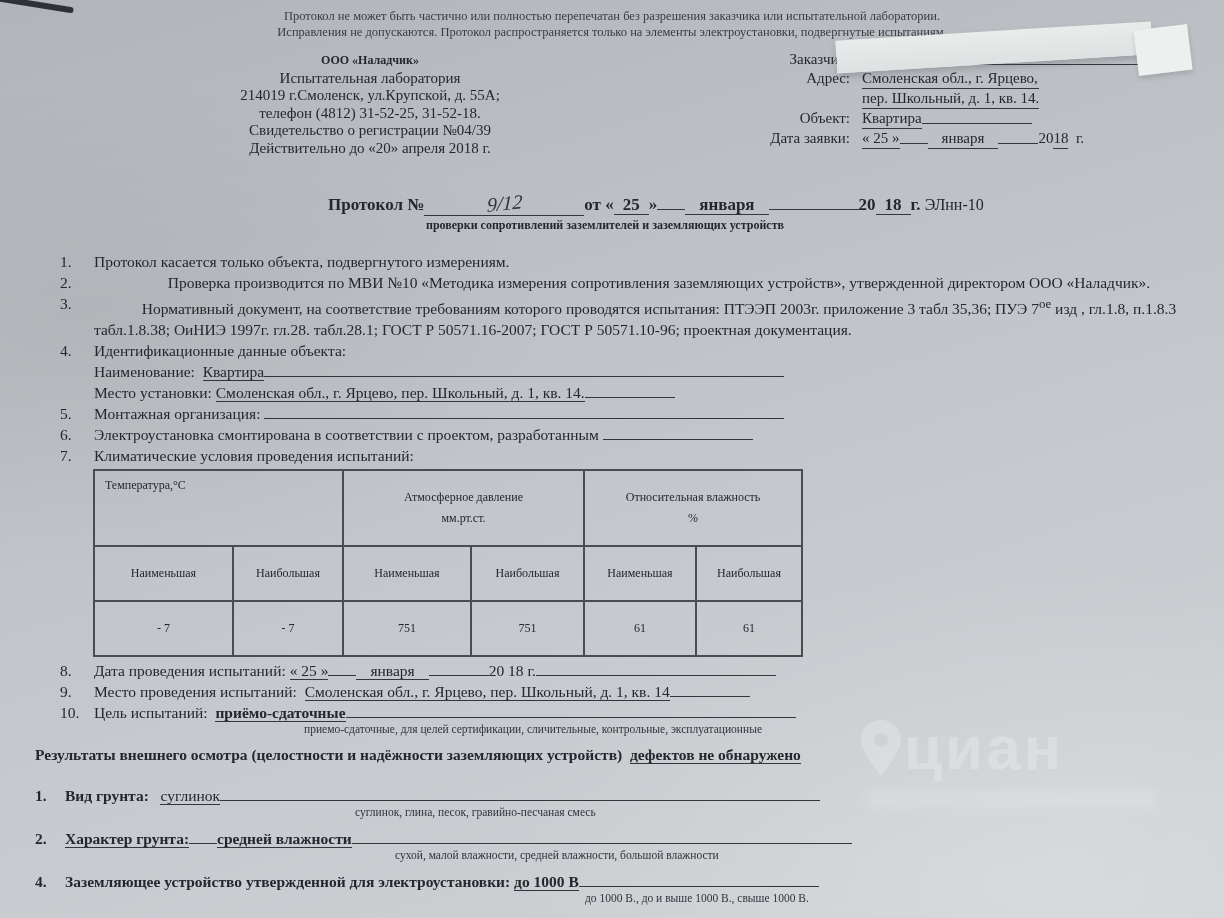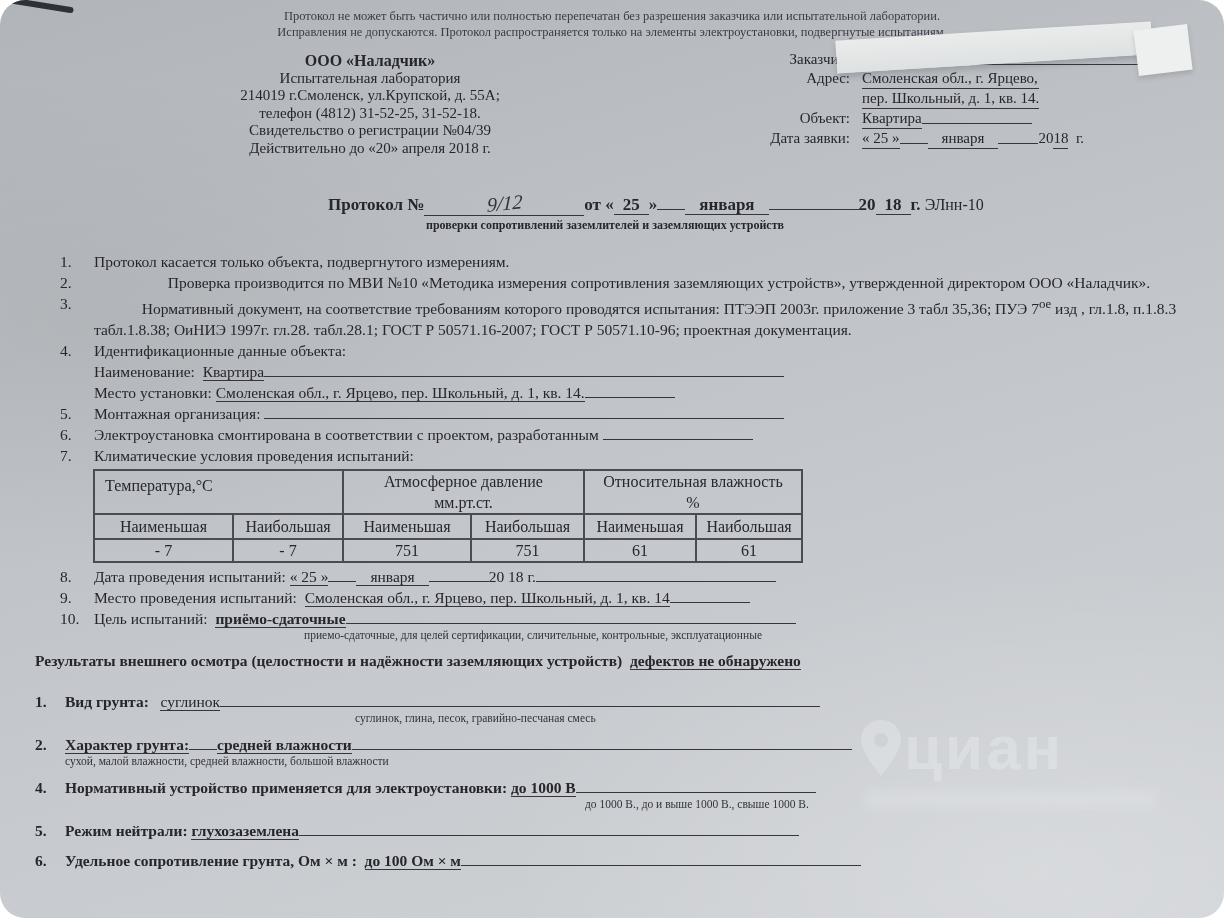--- a/index.html
+++ b/index.html
@@ -4,31 +4,30 @@
 <style>
   * { margin:0; padding:0; box-sizing:border-box; }
   html,body { width:1224px; height:918px; }
   .page {
     position:relative; width:1224px; height:918px; overflow:hidden;
     font-family:"Liberation Serif", serif; color:#26262c;
     background:
       radial-gradient(ellipse 900px 520px at 85% 95%, rgba(255,255,255,0.20), transparent 60%),
       radial-gradient(ellipse 700px 380px at 8% 35%, rgba(0,0,0,0.05), transparent 65%),
       linear-gradient(163deg, #b1b5ba 0%, #bcc0c4 30%, #c6c9cd 62%, #d0d3d6 100%);
-    border-radius: 25px;
   }
   .pen-mark { position:absolute; left:-8px; top:1px; width:82px; height:6px;
     background:#2e3136; border-radius:3px; transform:rotate(9deg); }
 
   .disclaimer { position:absolute; top:8px; left:0; width:100%; text-align:center;
     font-size:12.5px; line-height:16px; color:#3b3b43; }
 
   .lab { position:absolute; top:52px; left:150px; width:440px; text-align:center;
     font-size:15px; line-height:17.5px; }
-  .lab .name { font-weight:bold; font-size:16px; }
+  .lab .name { font-weight:bold; font-size:12px; }
 
   .request { position:absolute; top:50px; left:740px; width:480px;
     font-size:15px; line-height:19px; }
   .request .row { display:flex; }
   .request .lbl { flex:none; width:122px; text-align:right; padding-right:12px; }
   .uline { border-bottom:1.2px solid #35353c; }
   .blank { display:inline-block; border-bottom:1.2px solid #35353c; height:15px; vertical-align:baseline; }
   .w28{width:28px}.w40{width:40px}.w60{width:60px}.w80{width:80px}.w90{width:90px}
   .w110{width:110px}.w150{width:150px}.w240{width:240px}.w320{width:320px}
   .w400{width:400px}.w450{width:450px}.w500{width:500px}.w520{width:520px}.w600{width:600px}
@@ -51,21 +50,21 @@
 
   .list { position:absolute; top:251px; left:60px; width:1164px; font-size:15.5px; line-height:21px; }
   .li { display:flex; }
   .li .n { flex:none; width:34px; }
   .li .c { flex:1; min-width:0; }
   .nowrap { white-space:nowrap;text-align:center; }
   .uv { border-bottom:1.2px solid #35353c; }
   .b { font-weight:bold; }
 
   table.climate { border-collapse:collapse; margin:3px 0 3px 33px; }
-  table.climate td { border:2px solid #4b4b52; font-size:16px; text-align:center; padding:0 4px; }
+  table.climate td { border:2px solid #4b4b52; font-size:12px; text-align:center; padding:16px 4px; }
   table.climate .grp { height:44px; }
   table.climate .grp-left { text-align:left; padding-left:10px; vertical-align:top; padding-top:4px; }
   table.climate .sub td { height:25px; }
   table.climate .vals td { height:23px; }
   .cw1{width:139px}.cw2{width:110px}.cw3{width:128px}.cw4{width:113px}.cw5{width:112px}.cw6{width:106px}
 
   .hint { font-size:11.5px; line-height:13px; color:#33333b; font-weight:normal; }
 
   .results { margin:8px 0 20px -25px; font-weight:bold; font-size:15.5px; }
 
@@ -237,28 +236,28 @@
       <span class="c">
         <div><span>Вид грунта:</span>&nbsp;&nbsp; <span class="uv reg">суглинок</span><span class="blank w600"></span></div>
         <div class="hint" style="margin-left:290px">суглинок,  глина, песок, гравийно-песчаная смесь</div>
       </span>
     </div>
 
     <div class="grow">
       <span class="n">2.</span>
       <span class="c">
         <div><span class="uv">Характер грунта:</span><span class="blank w28"></span><span class="uv">средней влажности</span><span class="blank w500"></span></div>
-        <div class="hint" style="">сухой,  малой влажности, средней влажности, большой влажности</div>
+        <div class="hint" style="margin-left:330px">сухой,  малой влажности, средней влажности, большой влажности</div>
       </span>
     </div>
 
     <div class="grow">
       <span class="n">4.</span>
       <span class="c">
-        <div><span>Нормативный устройство применяется для электроустановки:</span>&nbsp;<span class="uv">до 1000 В</span><span class="blank w240"></span></div>
+        <div><span>Заземляющее устройство утвержденной для электроустановки:</span>&nbsp;<span class="uv">до 1000 В</span><span class="blank w240"></span></div>
         <div class="hint" style="margin-left:520px">до 1000 В., до и выше 1000 В., свыше 1000 В.</div>
       </span>
     </div>
 
     <div class="grow">
       <span class="n">5.</span>
       <span class="c"><span>Режим нейтрали:</span> <span class="uv">глухозаземлена</span><span class="blank w500"></span></span>
     </div>
 
     <div class="grow">

